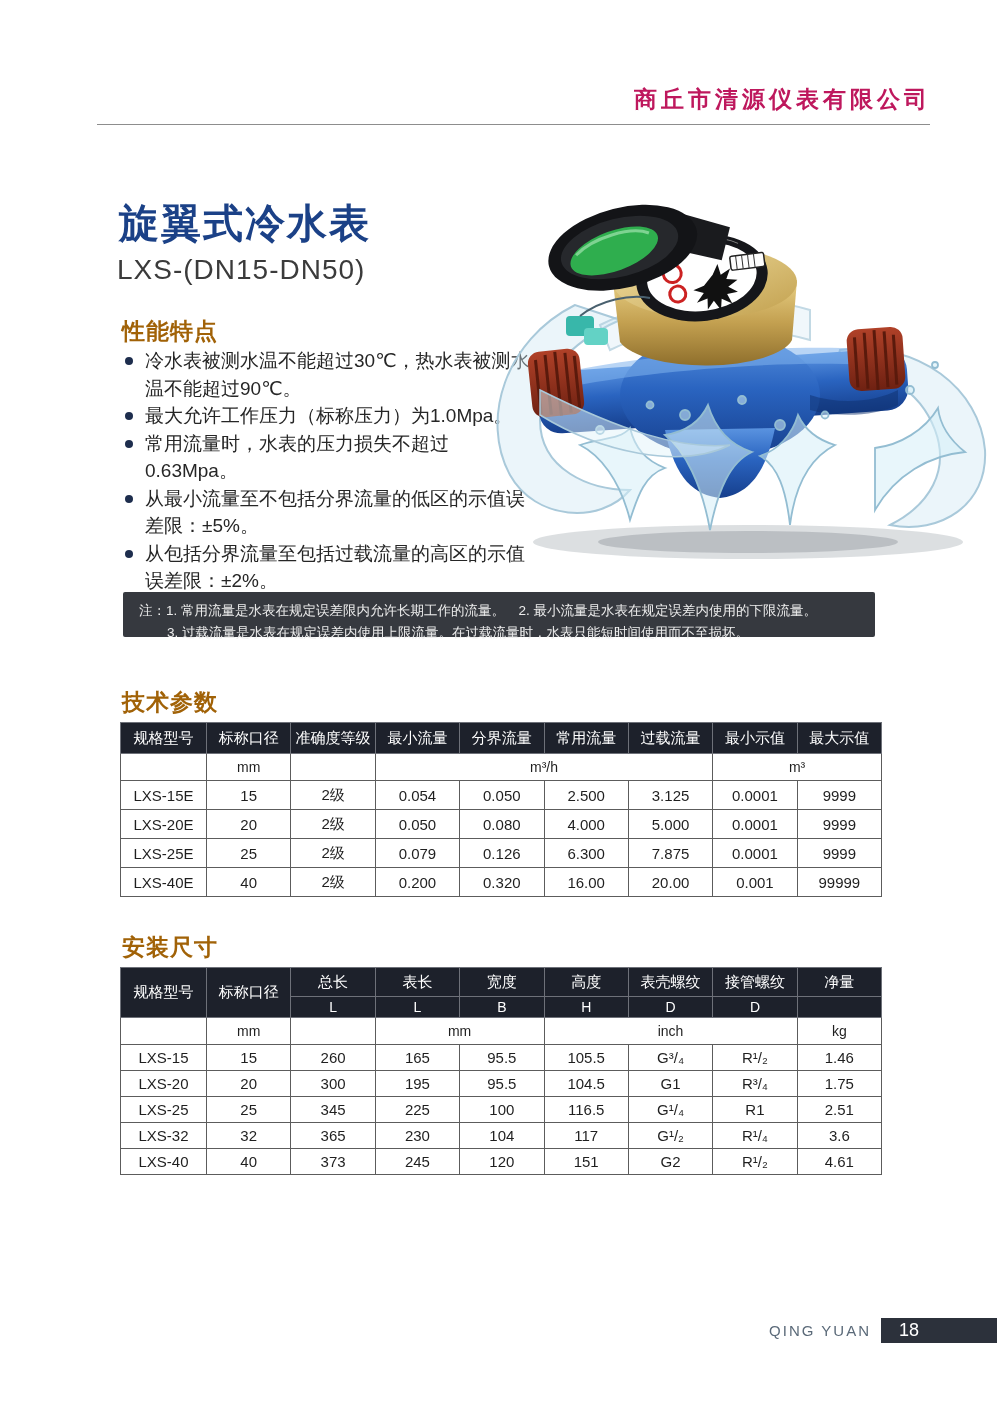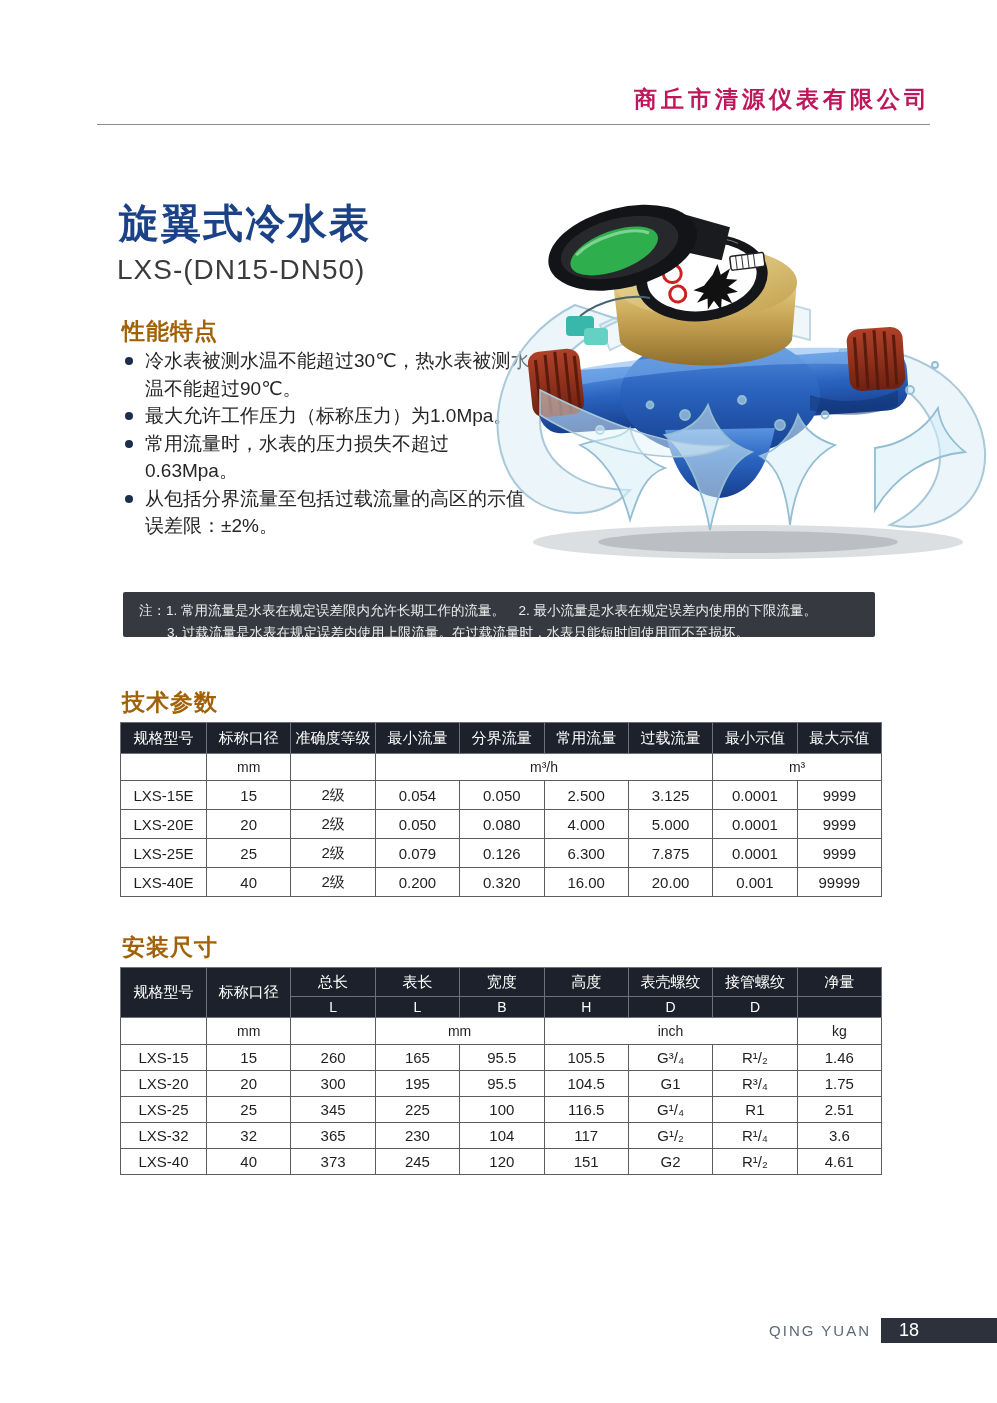--- a/index.html
+++ b/index.html
@@ -63,20 +63,21 @@
   <div class="header-rule"></div>
 
   <div class="product-title">旋翼式冷水表</div>
   <div class="product-model">LXS-(DN15-DN50)</div>
 
   <div class="section-heading features-heading">性能特点</div>
   <ul class="feature-list">
       <li>冷水表被测水温不能超过30℃，热水表被测水温不能超过90℃。</li>
       <li>最大允许工作压力（标称压力）为1.0Mpa。</li>
       <li>常用流量时，水表的压力损失不超过0.63Mpa。</li>
+      <li>从最小流量至不包括分界流量的低区的示值误差限：±5%。</li>
       <li>从包括分界流量至包括过载流量的高区的示值误差限：±2%。</li>
     </ul>
 
   <div class="product-visual">
     <svg viewBox="0 0 517 400" width="517" height="400">
       <defs>
         <linearGradient id="brass" x1="0" y1="0" x2="0" y2="1">
           <stop offset="0" stop-color="#e8cf84"></stop>
             <stop offset="0.5" stop-color="#c3a050"></stop>
             <stop offset="1" stop-color="#8f6f2c"></stop>

